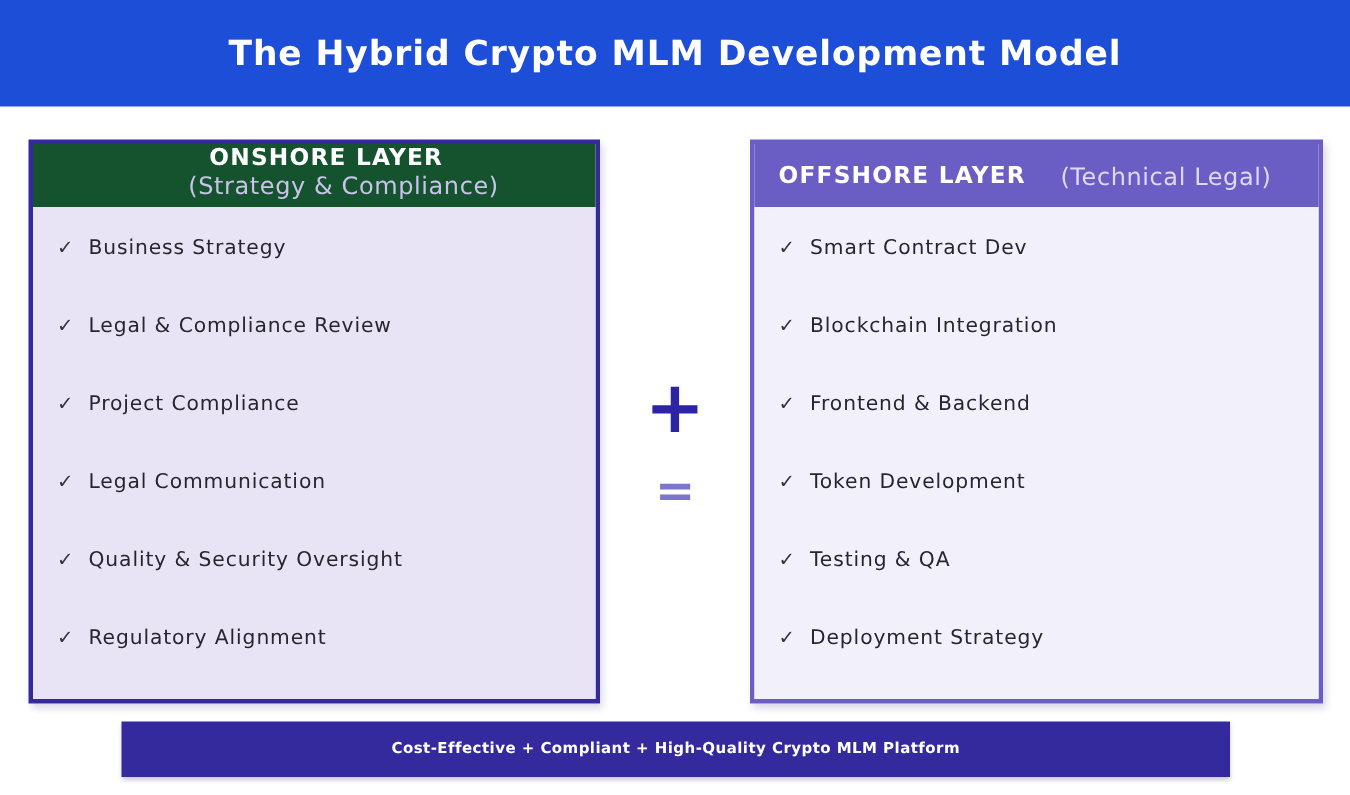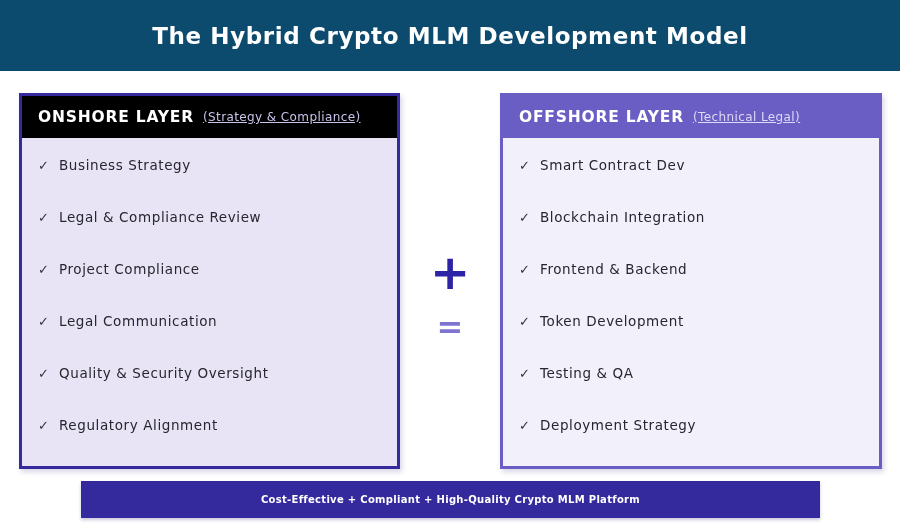--- a/index.html
+++ b/index.html
@@ -8,21 +8,21 @@
     font-family: "DejaVu Sans", "Liberation Sans", sans-serif;
     background: #ffffff;
     position: relative;
     overflow: hidden;
   }
 
   
   .top-banner {
     position: absolute; left: 0; top: 0;
     width: 900px; height: 71px;
-    background: #0c4a6e;
+    background: #1d4ed8;
     display: flex; align-items: center; justify-content: center;
   }
   .top-banner h1 {
     color: #ffffff; font-size: 23px; font-weight: bold;
     letter-spacing: 0.6px;
   }
 
   
   .card {
     position: absolute; top: 93px; height: 376px;
@@ -31,28 +31,28 @@
     display: flex; flex-direction: column;
   }
   .card.onshore { left: 19px; width: 381px; border-color: #342a9e; }
   .card.offshore { left: 500px; width: 382px; border-color: #6a5ec4; }
 
   .card-header {
     height: 42px; flex: 0 0 42px;
     display: flex; align-items: center;
     padding-left: 16px;
   }
-  .card.onshore .card-header { background: #000000; }
+  .card.onshore .card-header { background: #14532d; flex-direction: column; }
   .card.offshore .card-header { background: #6a5ec4; align-items: center; }
   .card-title {
     color: #ffffff; font-weight: bold; font-size: 15.5px;
     letter-spacing: 0.8px;
   }
   .card-subtitle {
-    margin-left: 9px; font-size: 12px; letter-spacing: 0.4px; text-decoration: underline;
+    margin-left: 23px; font-size: 16px; letter-spacing: 0.4px;
   }
   .card.onshore .card-subtitle { color: #c9c3ea; }
   .card.offshore .card-subtitle { color: #ded9f4; }
 
   .card-body { flex: 1; padding-top: 1px; }
   .card.onshore .card-body { background: #e8e4f6; }
   .card.offshore .card-body { background: #f2f0fb; }
 
   .list-item {
     height: 52px; display: flex; align-items: center;

